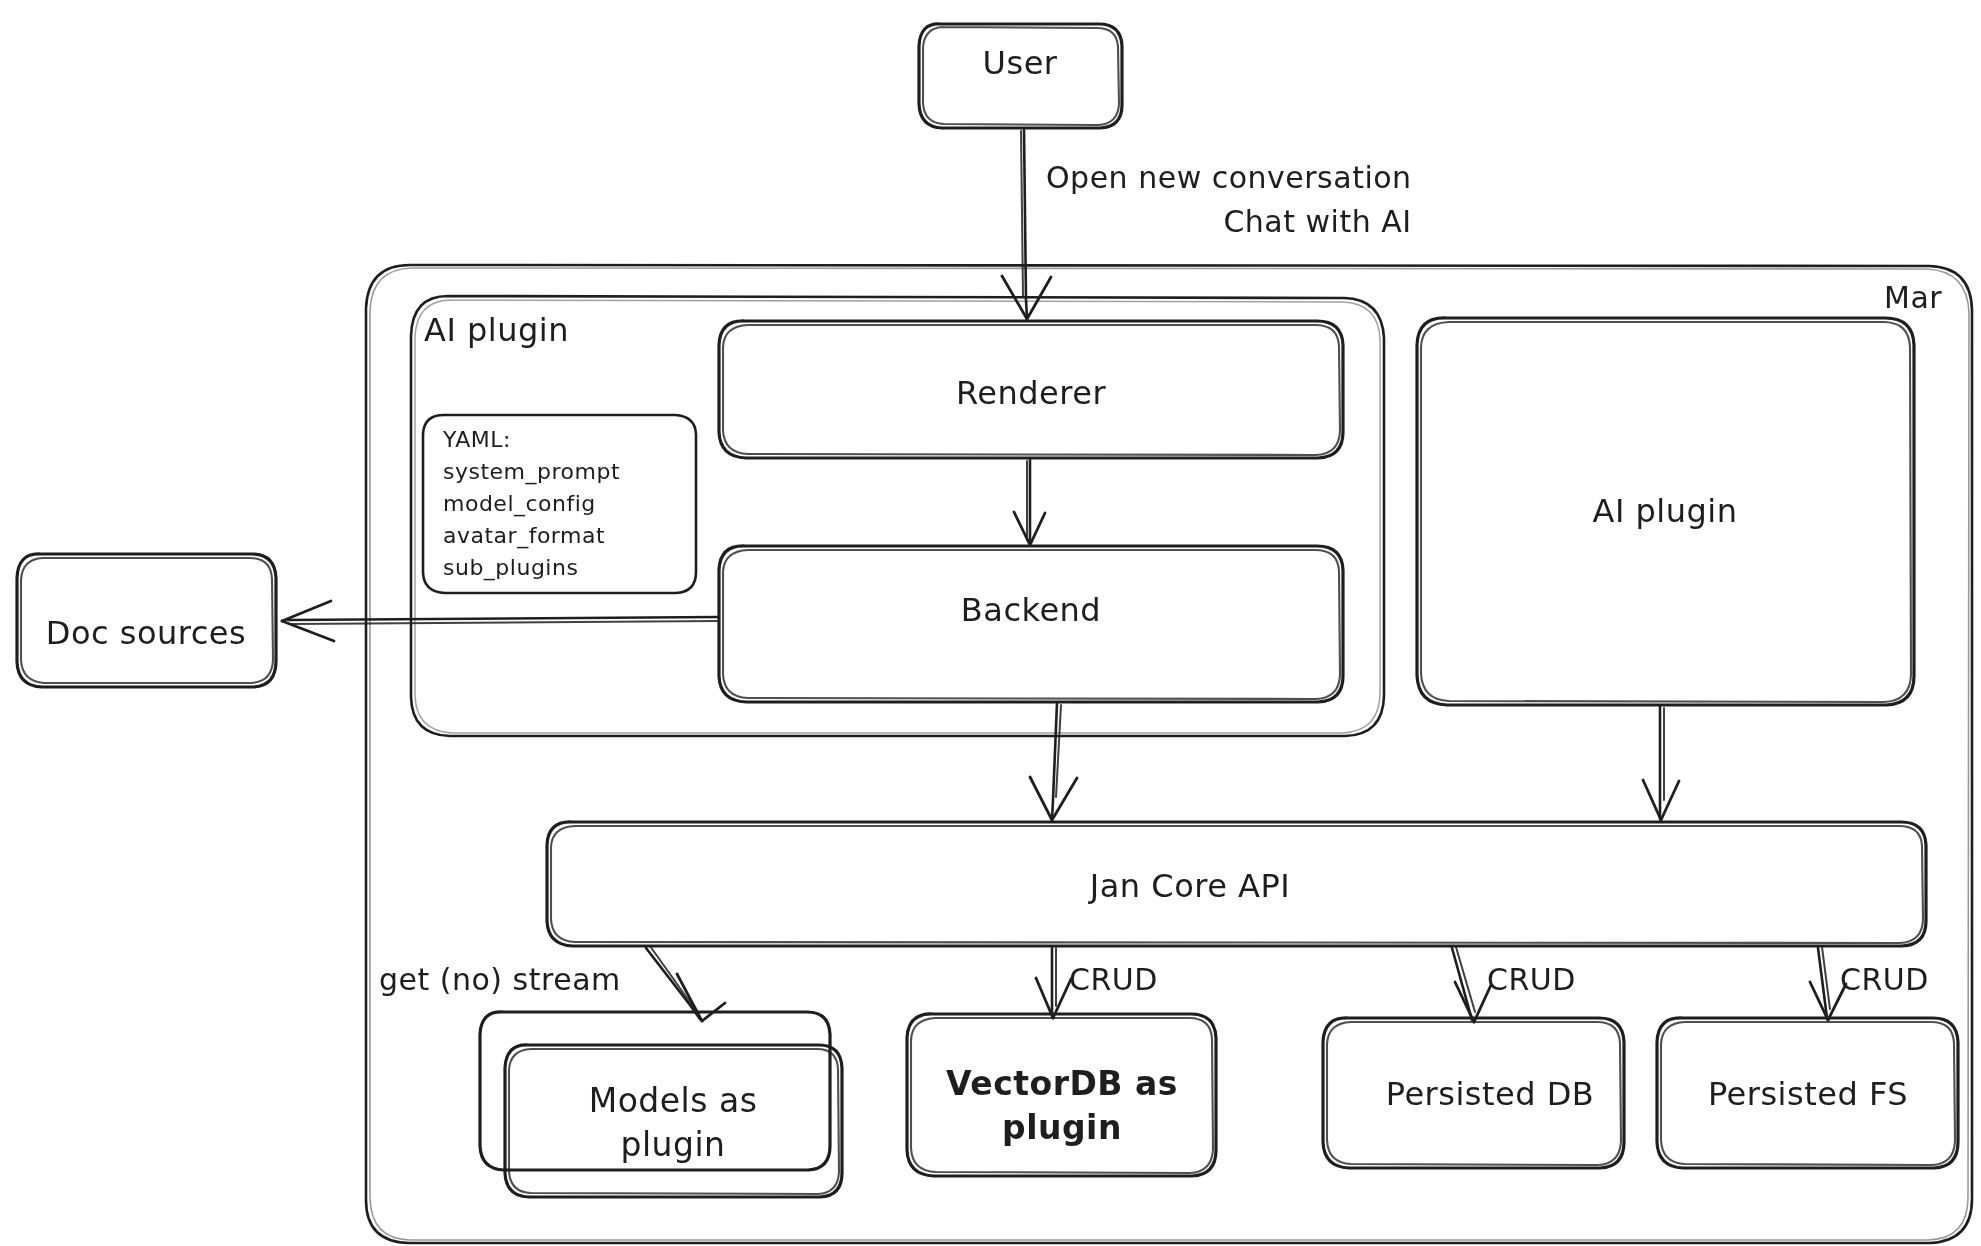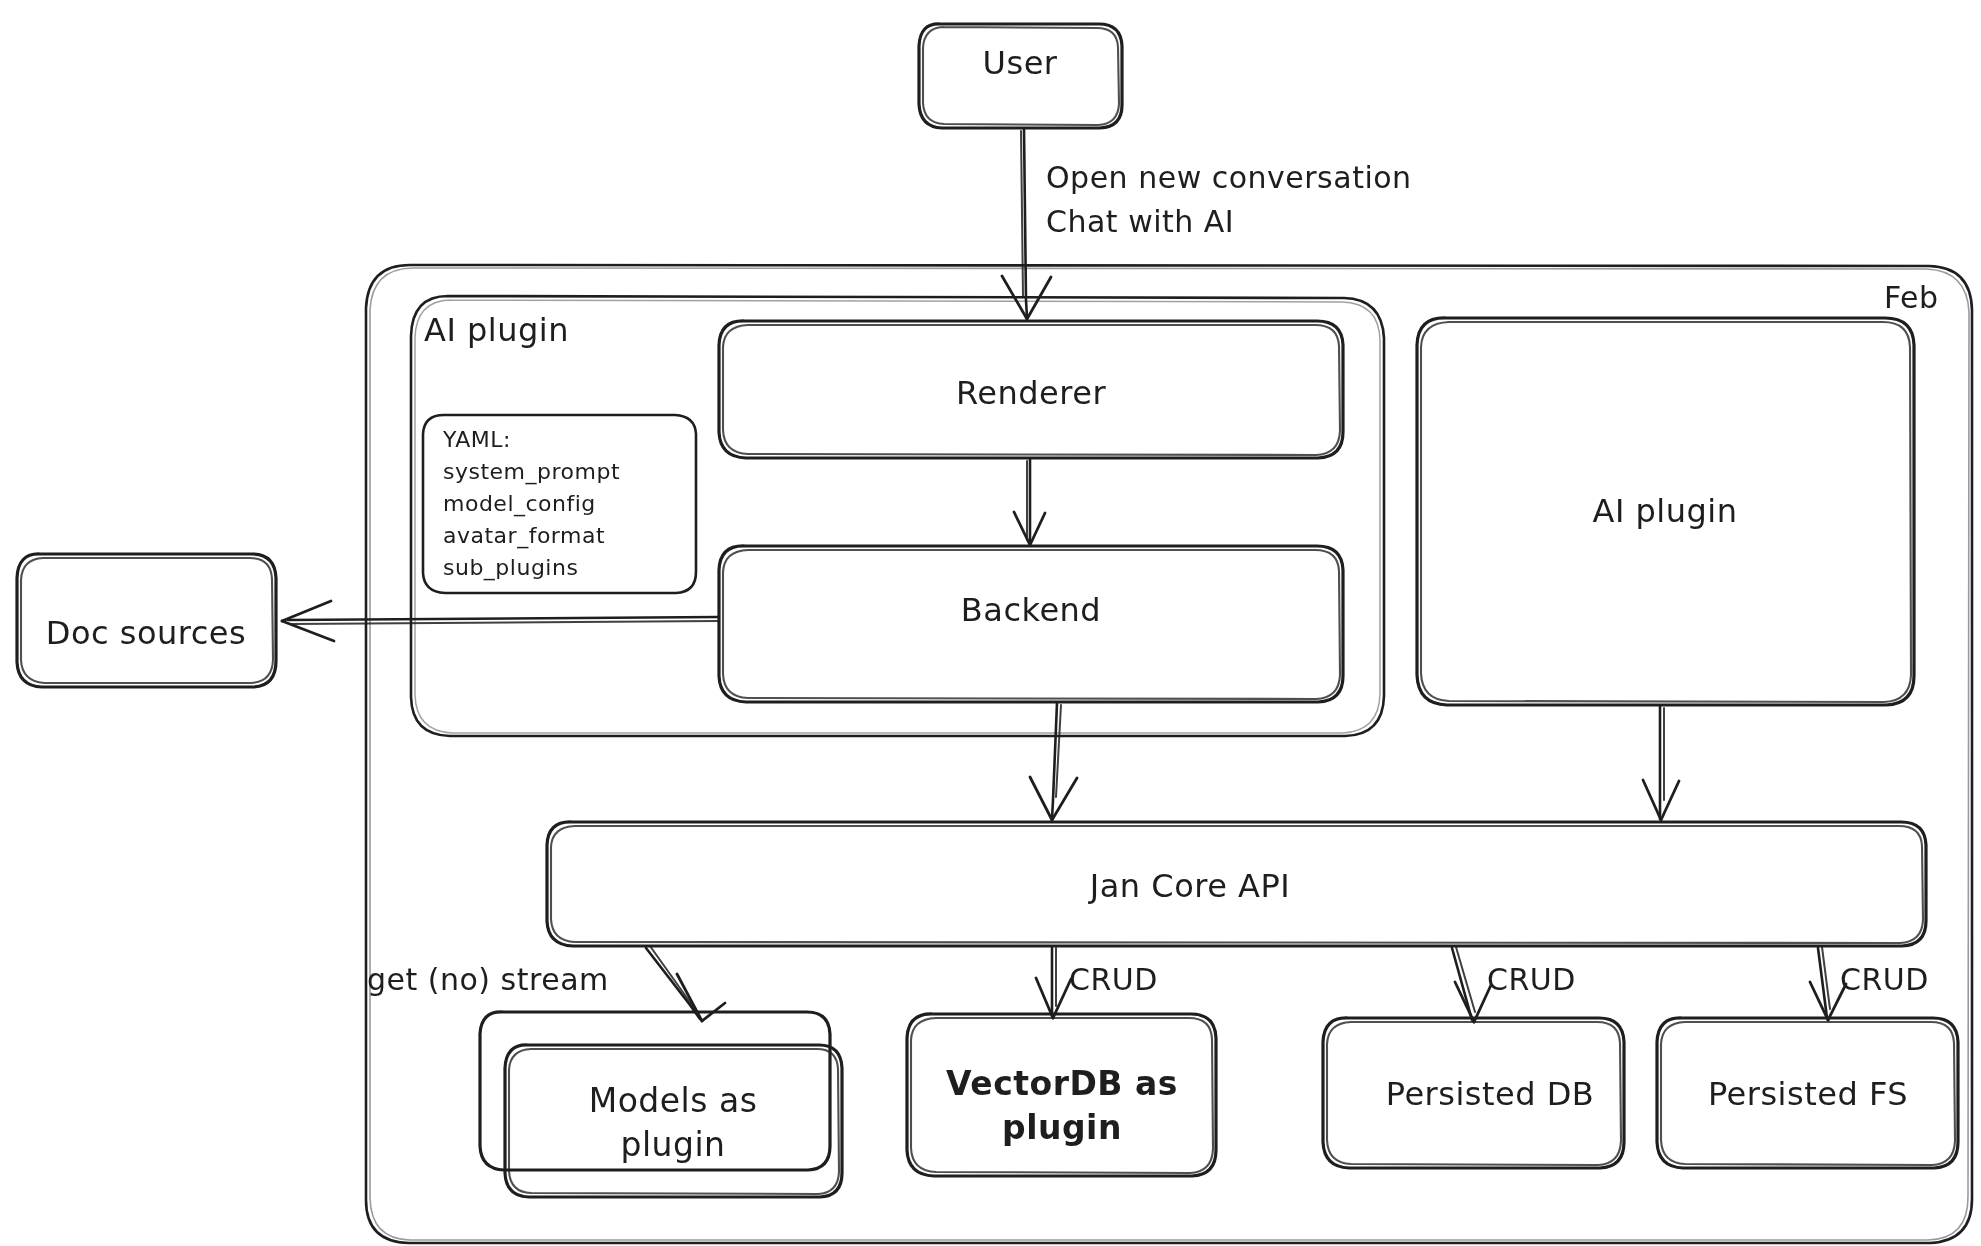--- a/index.html
+++ b/index.html
@@ -62,20 +62,21 @@
   .node-label {
     font-size: 32px;
   }
   .node-label-2 {
     font-size: 33px;
     line-height: 1.32;
   }
   .edge-label {
     font-size: 30px;
     line-height: 1.45;
+    text-align: right;
   }
   .container-label {
     font-size: 32px;
   }
   .yaml-label {
     font-size: 22px;
     line-height: 1.45;
   }
   .jan-label {
     font-size: 30px;
@@ -215,21 +216,21 @@
       <path class="sketch-stroke connector" d="M 1818,948 L 1827,1018"></path>
       <path class="sketch-stroke connector-thin" d="M 1822,947 L 1830,1009"></path>
       <path class="sketch-stroke arrowhead" d="M 1810,982 L 1828,1020"></path>
       <path class="sketch-stroke arrowhead" d="M 1846,984 L 1828,1020"></path>
     </g>
 
   </svg>
 
   <div id="text-layer">
 
-    <div class="lbl jan-label" style="left:1884px; top:280px;">Feb</div>
+    <div class="lbl jan-label" style="left:1884px; top:280px;">Mar</div>
 
     <div class="lbl container-label" style="left:424px; top:311px;">AI plugin</div>
 
     <div class="lbl node-label lbl-center" style="left:1020px; top:44px;">User</div>
 
     <div class="lbl edge-label" style="left:1046px; top:156px;">Open new conversation
 Chat with AI</div>
 
     <div class="lbl node-label lbl-center" style="left:1031px; top:374px;">Renderer</div>
 
@@ -240,21 +241,21 @@
 model_config
 avatar_format
 sub_plugins</div>
 
     <div class="lbl node-label lbl-center" style="left:146px; top:600px;margin-top:14px;">Doc sources</div>
 
     <div class="lbl node-label lbl-center" style="left:1665px; top:492px;">AI plugin</div>
 
     <div class="lbl node-label lbl-center" style="left:1190px; top:867px;">Jan Core API</div>
 
-    <div class="lbl edge-label" style="left:367px; top:958px;">get (no) stream</div>
+    <div class="lbl edge-label" style="left:367px; top:958px;padding-left:12px;">get (no) stream</div>
 
     <div class="lbl edge-label" style="left:1069px; top:958px;">CRUD</div>
 
     <div class="lbl edge-label" style="left:1487px; top:958px;">CRUD</div>
 
     <div class="lbl edge-label" style="left:1840px; top:958px;">CRUD</div>
 
     <div class="lbl node-label-2 lbl-center" style="left:673px; top:1079px;">Models as
 plugin</div>
 

